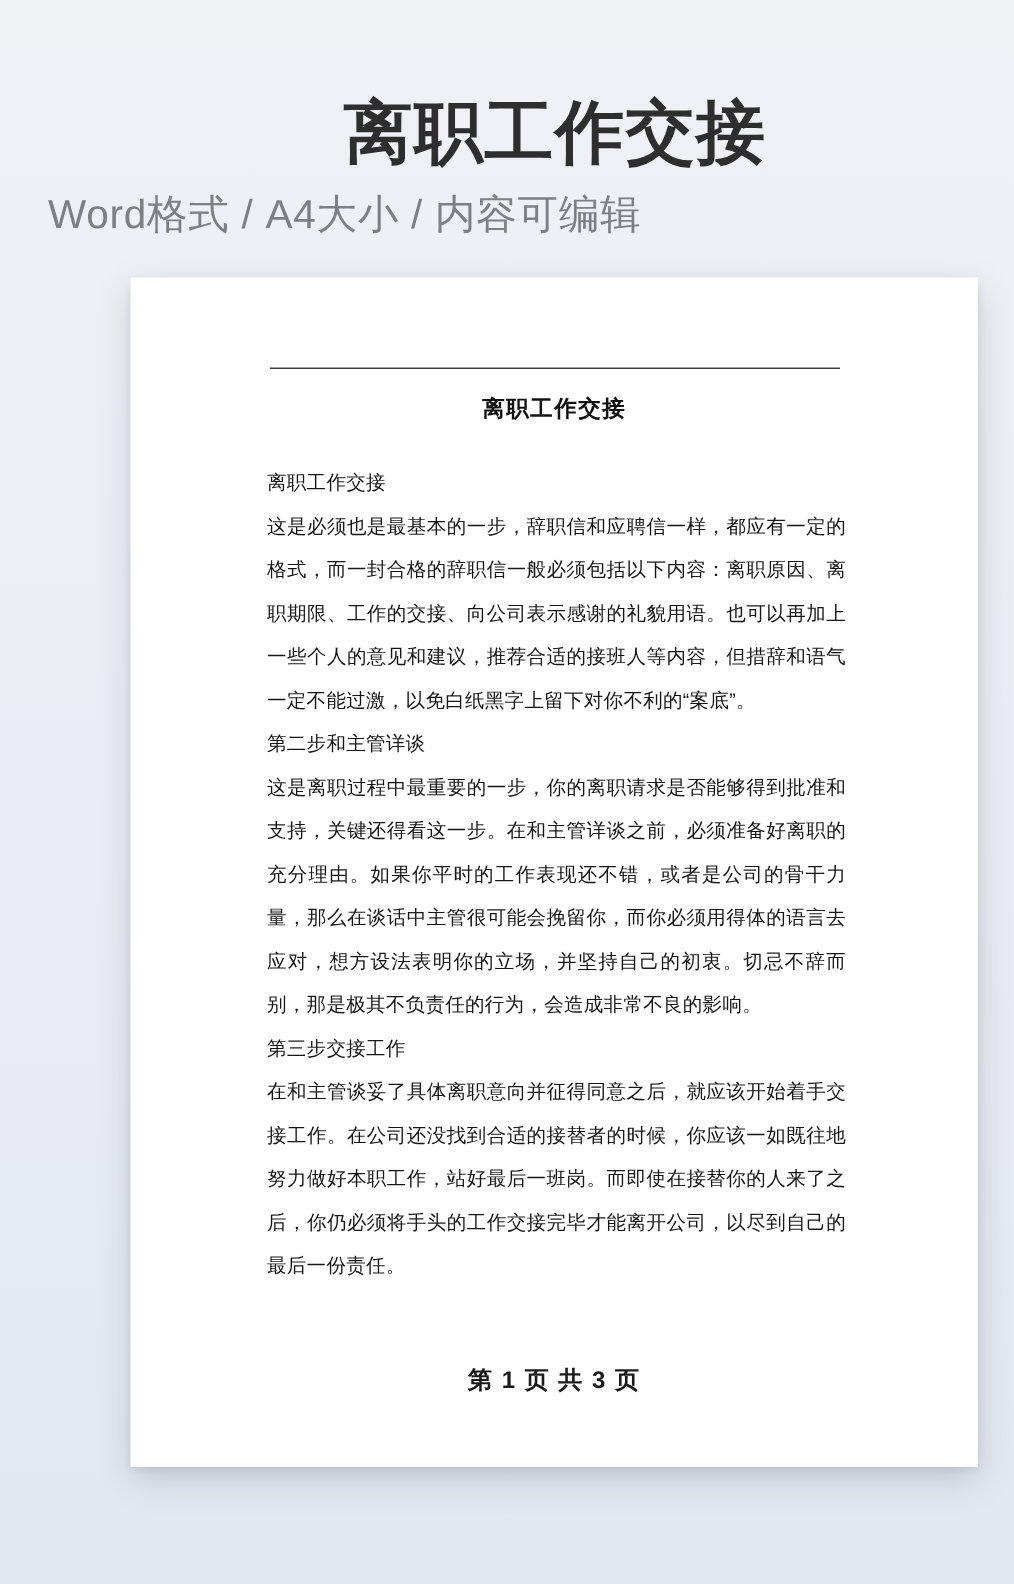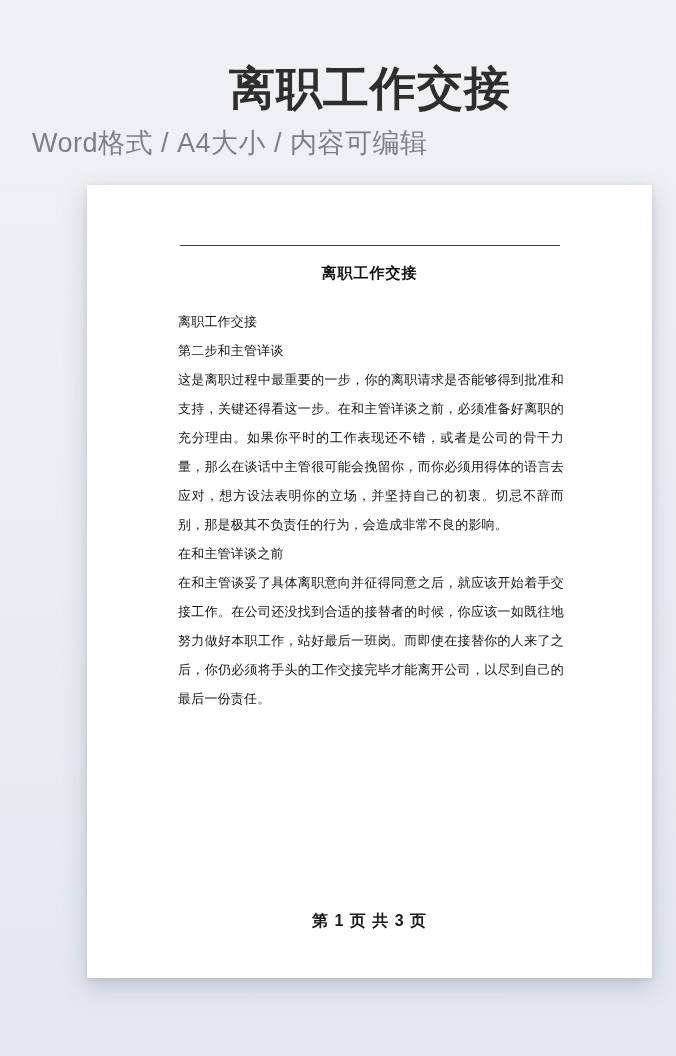--- a/index.html
+++ b/index.html
@@ -108,23 +108,24 @@
   <p class="hero-subtitle">Word格式 / A4大小 / 内容可编辑</p>
 
   <section class="page">
 
     <div class="rule"></div>
 
     <h2 class="doc-title">离职工作交接</h2>
 
     <div class="doc-body">
         <p>离职工作交接</p>
+        <p>这是必须也是最基本的一步，辞职信和应聘信一样，都应有一定的格式，而一封合格的辞职信一般必须包括以下内容：离职原因、离职期限、工作的交接、向公司表示感谢的礼貌用语。也可以再加上一些个人的意见和建议，推荐合适的接班人等内容，但措辞和语气一定不能过激，以免白纸黑字上留下对你不利的“案底”。</p>
         <p>第二步和主管详谈</p>
         <p>这是离职过程中最重要的一步，你的离职请求是否能够得到批准和支持，关键还得看这一步。在和主管详谈之前，必须准备好离职的充分理由。如果你平时的工作表现还不错，或者是公司的骨干力量，那么在谈话中主管很可能会挽留你，而你必须用得体的语言去应对，想方设法表明你的立场，并坚持自己的初衷。切忌不辞而别，那是极其不负责任的行为，会造成非常不良的影响。</p>
-        <p>在和主管详谈之前</p>
+        <p>第三步交接工作</p>
         <p>在和主管谈妥了具体离职意向并征得同意之后，就应该开始着手交接工作。在公司还没找到合适的接替者的时候，你应该一如既往地努力做好本职工作，站好最后一班岗。而即使在接替你的人来了之后，你仍必须将手头的工作交接完毕才能离开公司，以尽到自己的最后一份责任。</p>
       </div>
 
     <div class="doc-footer">第 1 页 共 3 页</div>
 
   </section>
 
 </div>
 
 </body></html>

